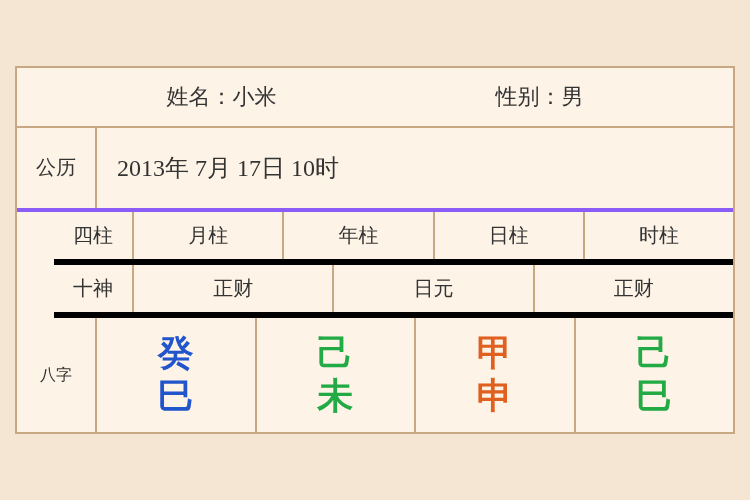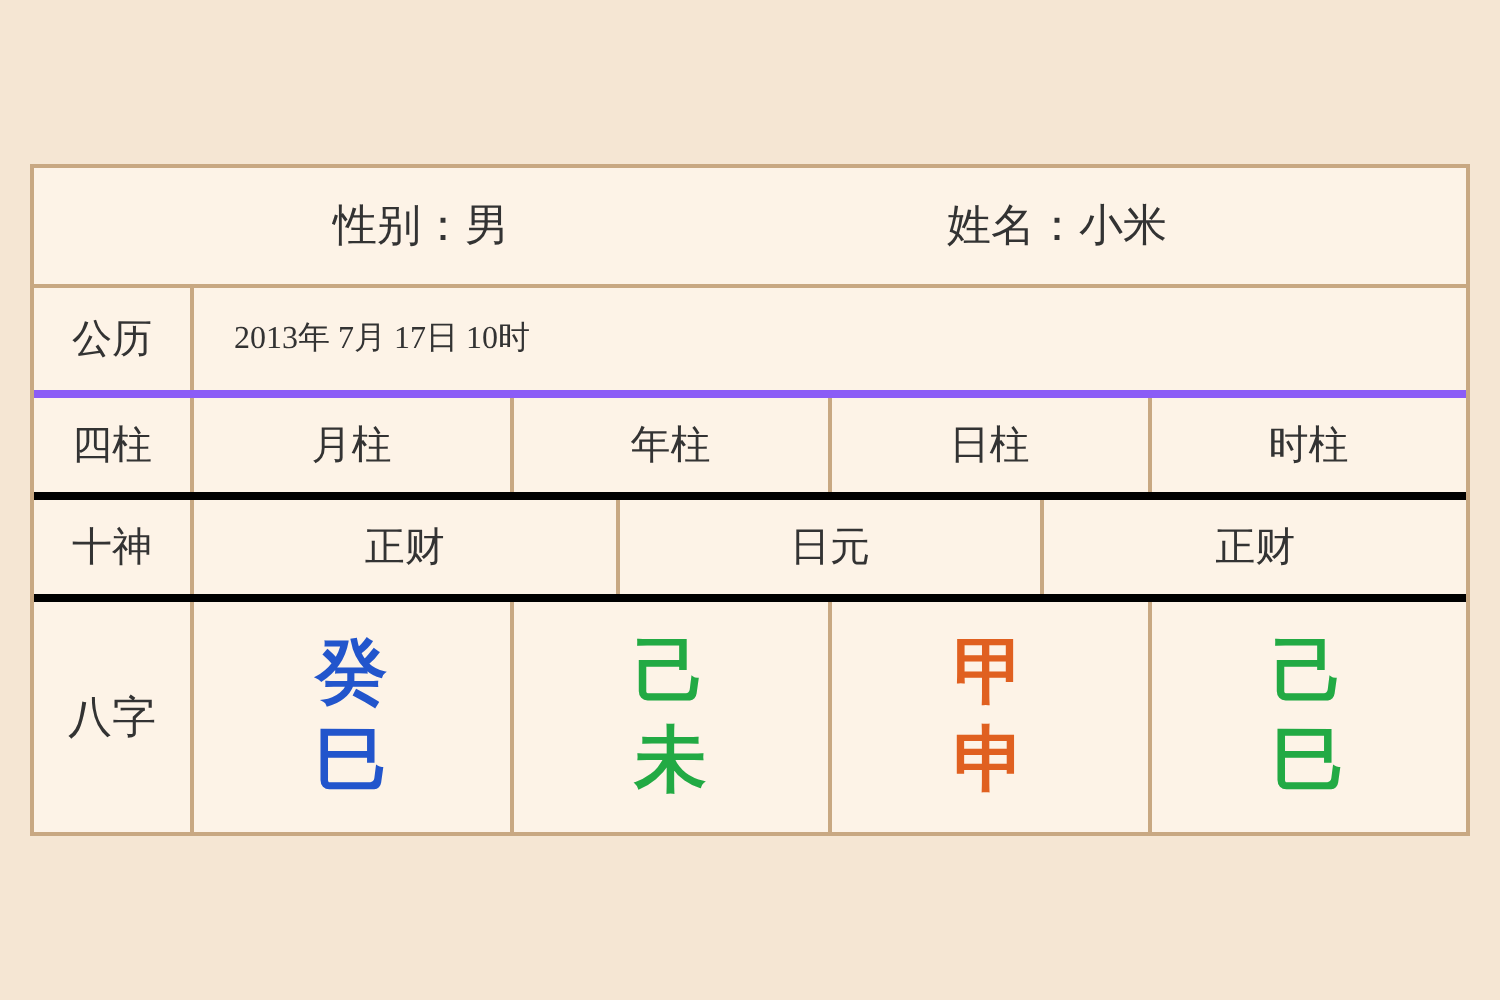--- a/index.html
+++ b/index.html
@@ -38,27 +38,28 @@
       justify-content: center;
       font-size: 20px;
       color: #333;
       border-right: 2px solid #c8a882;
       padding: 12px 8px;
     }
     .info-row .value-cell {
       flex: 1;
       display: flex;
       align-items: center;
-      padding: 12px 20px;
-      font-size: 16px;
+      padding: 24px 20px;
+      font-size: 24px;
       color: #333;
     }
     .grid-row {
       display: flex;
-      border-bottom: 4px solid #000000;
+      border-bottom: 6px solid #000000;
+      margin-left: 37px;
     }
     .grid-row:last-child {
       border-bottom: none;
     }
     .grid-cell {
       flex: 1;
       display: flex;
       flex-direction: column;
       align-items: center;
       justify-content: center;
@@ -90,21 +91,21 @@
       border-right: 2px solid #c8a882;
       text-align: center;
     }
     .bazhi-cell:last-child {
       border-right: none;
     }
     .bazhi-cell.row-label {
       width: 80px;
       min-width: 80px;
       flex: none;
-      font-size: 22px;
+      font-size: 16px;
       color: #333;
     }
     .char-top {
       font-size: 36px;
       line-height: 1.2;
       font-weight: bold;
     }
     .char-bottom {
       font-size: 36px;
       line-height: 1.2;
@@ -114,22 +115,22 @@
     .green { color: #22aa44; }
     .orange { color: #e06020; }
     .green2 { color: #22aa44; }
   </style>
 </head>
 <body>
 
 <div class="container">
 
   <div class="header-row">
+    <span>姓名：小米</span>
     <span>性别：男</span>
-    <span>姓名：小米</span>
   </div>
 
   <div class="info-row">
     <div class="label-cell">公历</div>
     <div class="value-cell">2013年 7月 17日 10时</div>
   </div>
 
   <div class="info-row">
   </div>
 

